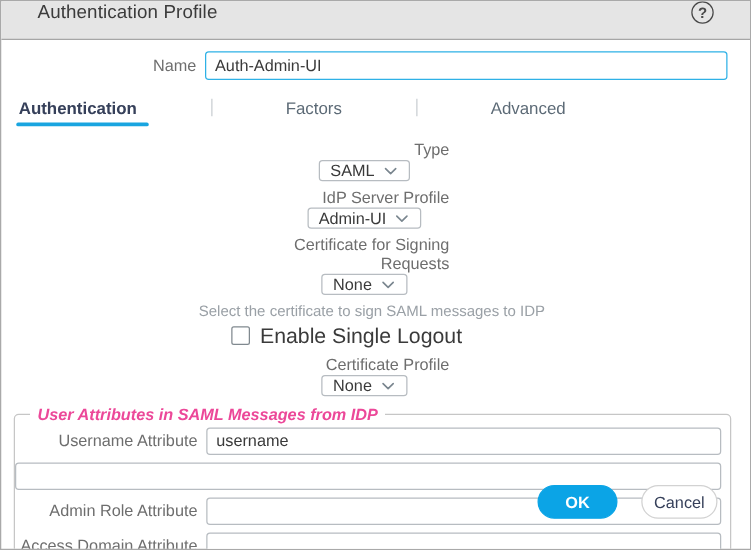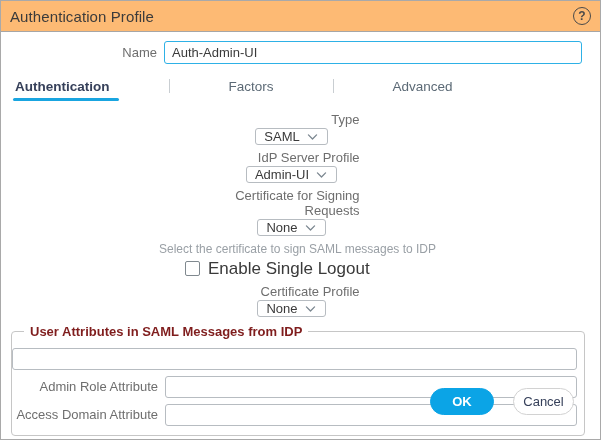--- a/index.html
+++ b/index.html
@@ -10,24 +10,24 @@
     position:relative;
     width:601px; height:440px;
     background:#ffffff;
     border:1px solid #a9a9a9;
     overflow:hidden;
   }
 
   
   .titlebar {
     height:31px;
-    background:#fdba74;
+    background:#e5e5e5;
     border-bottom:1px solid #a6a6a6;
-    display:flex; align-items:center;
-    padding:0 9px;
+    display:flex; align-items:flex-start;
+    padding:0 29px;
   }
   .titlebar-title { font-size:15px; color:#3b3b3b; letter-spacing:.1px; }
   .help-icon {
     margin-left:auto;
     width:18px; height:18px;
     border:1.6px solid #4a4a4a; border-radius:50%;
     display:flex; align-items:center; justify-content:center;
     font-size:12px; font-weight:bold; color:#4a4a4a;
     cursor:pointer;
   }
@@ -80,21 +80,21 @@
   .checkbox-label { margin-left:8px; font-size:17px; color:#3a3a3a; }
 
   
   .attr-fieldset {
     margin:7px 15px 0 10px;
     border:1px solid #c6c6c6; border-radius:4px;
     padding:3px 7px 9px 0;
   }
   .attr-fieldset legend {
     margin-left:12px; padding:0 6px;
-    font-size:13px; font-weight:bold; color:#7f1d1d;
+    font-size:13px; font-weight:bold; color:#ec4899;font-style:italic;
   }
   .attr-row { display:flex; align-items:center; margin-bottom:6px; }
   .attr-row:last-child { margin-bottom:0; }
   .attr-label { width:153px; text-align:right; padding-right:7px; color:#6e6e6e; font-size:13px; flex-shrink:0; }
   .attr-input {
     flex:1; height:22px;
     border:1px solid #b7bcc1; border-radius:3px;
     padding:0 7px; font-size:13px; color:#3a3a3a;
     font-family:"Liberation Sans", sans-serif;
     outline:none;
@@ -188,20 +188,22 @@
               <path d="M3 6l5 5 5-5" fill="none" stroke="#7a868f" stroke-width="1.6" stroke-linecap="round" stroke-linejoin="round"></path>
             </svg>
         </span>
       </div>
     </div>
 
     <fieldset class="attr-fieldset">
       <legend>User Attributes in SAML Messages from IDP</legend>
 
       <div class="attr-row">
+        <span class="attr-label">Username Attribute</span>
+        <input class="attr-input" type="text" value="username" style="">
       </div>
 
       <div class="attr-row">
         <input class="attr-input" type="text" value="" style="">
       </div>
 
       <div class="attr-row">
         <span class="attr-label">Admin Role Attribute</span>
         <input class="attr-input" type="text" value="" style="">
       </div>

